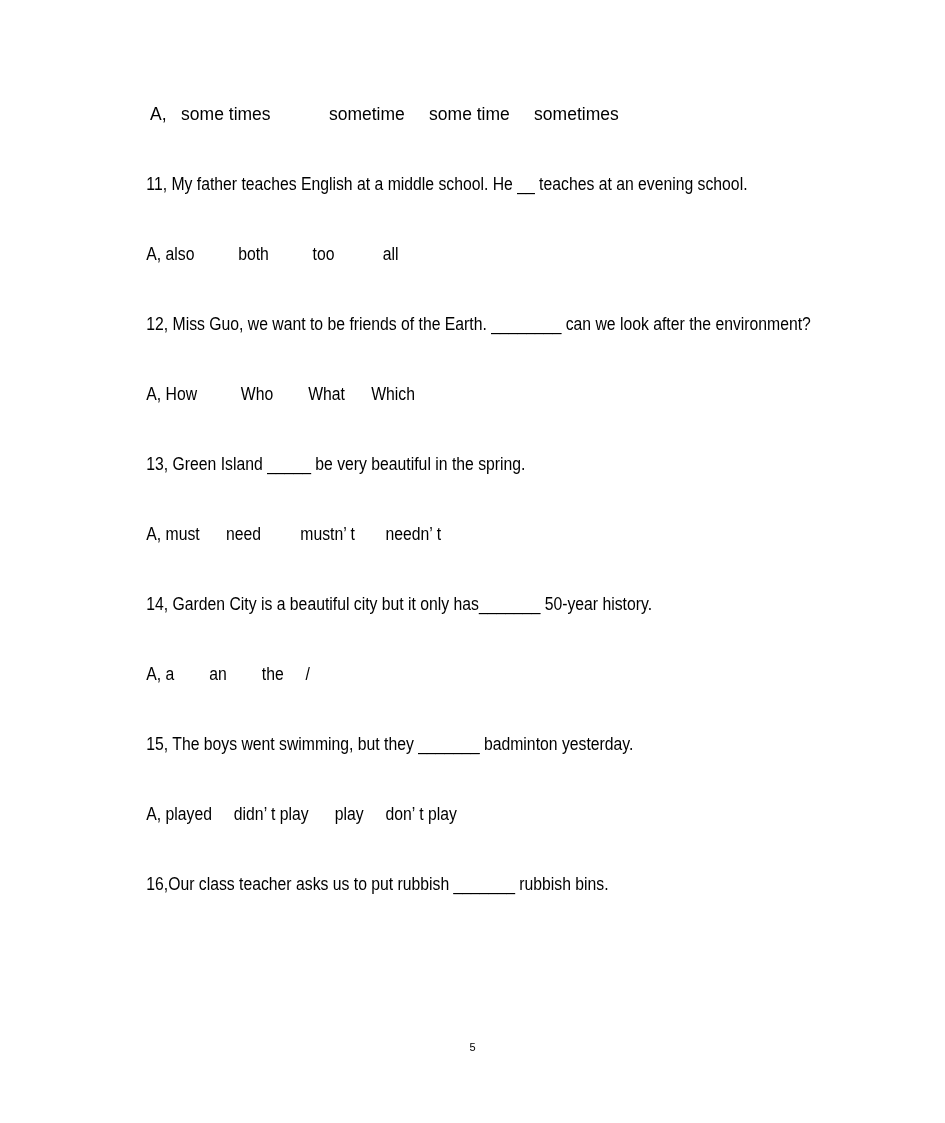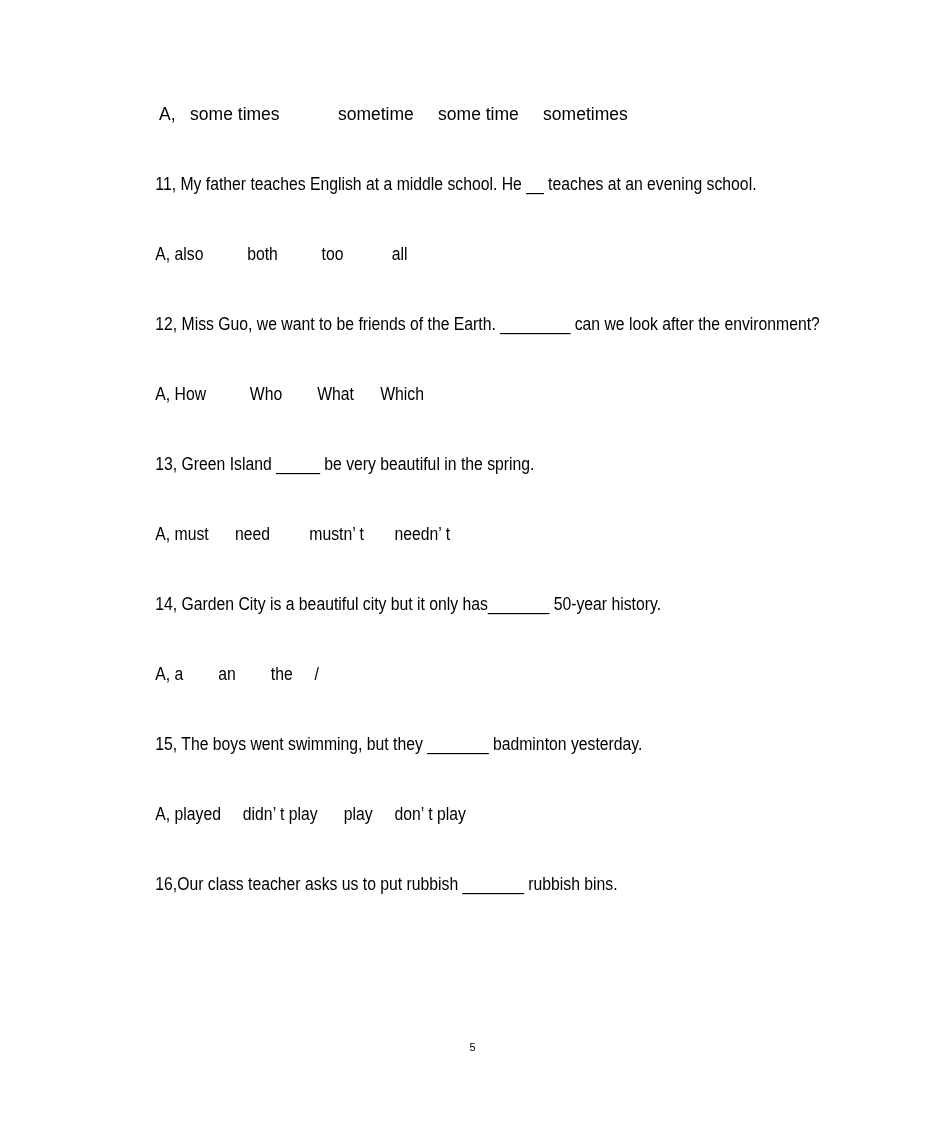--- a/index.html
+++ b/index.html
@@ -22,21 +22,21 @@
     left: 0;
     top: 0;
     width: 945px;
     height: 1123px;
     background: #ffffff;
   }
 
   
   #doc-body {
     position: absolute;
-    left: 122px;
+    left: 113px;
     top: 96px;
     width: 706px;
   }
 
   
   .para {
     font-family: "Liberation Sans", "DejaVu Sans", sans-serif;
     font-size: 17.5px;
     line-height: 36px;
     color: #000000;

